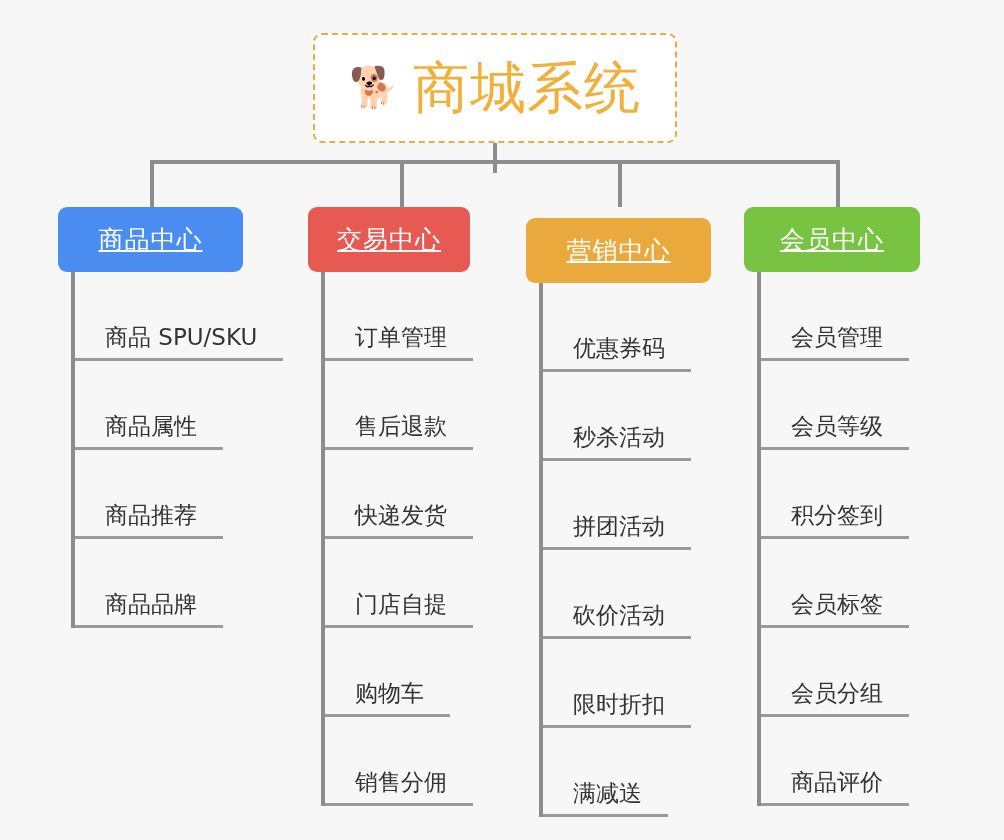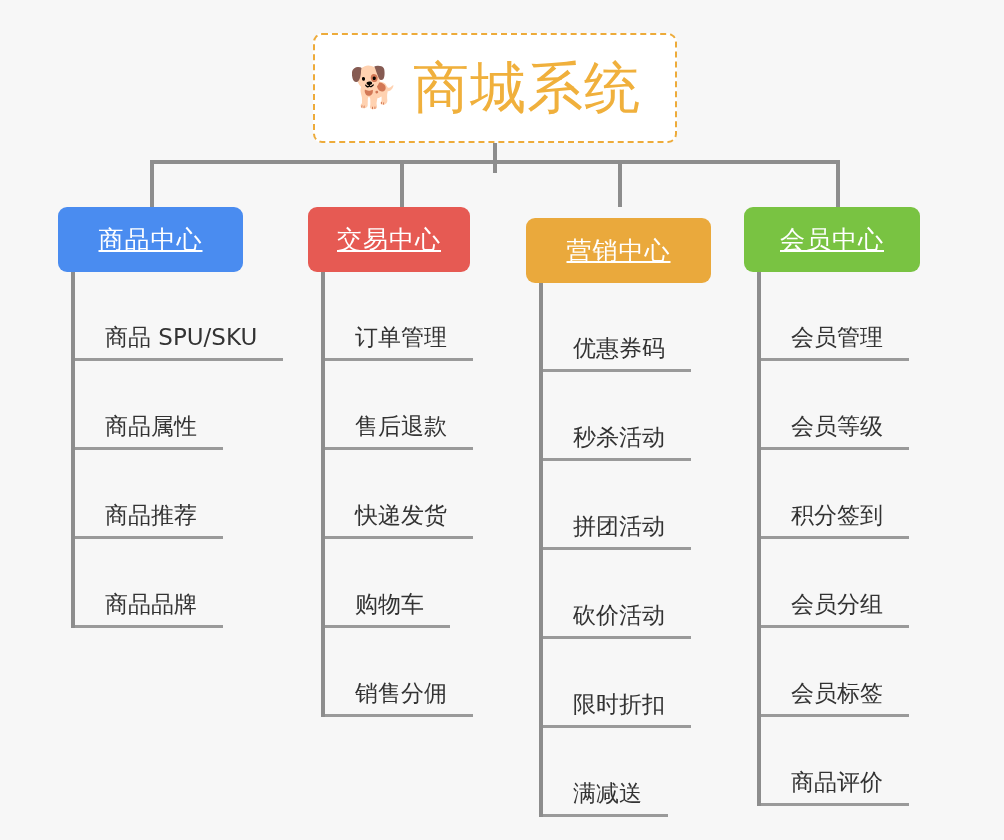--- a/index.html
+++ b/index.html
@@ -174,20 +174,23 @@
       <div class="leaf">
           <span class="leaf-label">订单管理</span>
         </div>
       <div class="leaf">
           <span class="leaf-label">售后退款</span>
         </div>
       <div class="leaf">
           <span class="leaf-label">快递发货</span>
         </div>
       <div class="leaf">
+          <span class="leaf-label">门店自提</span>
+        </div>
+      <div class="leaf">
           <span class="leaf-label">购物车</span>
         </div>
       <div class="leaf">
           <span class="leaf-label">销售分佣</span>
         </div>
     </div>
   </div>
 
   <div class="branch b3">
     <div class="branch-header">
@@ -223,24 +226,24 @@
       <div class="leaf">
           <span class="leaf-label">会员管理</span>
         </div>
       <div class="leaf">
           <span class="leaf-label">会员等级</span>
         </div>
       <div class="leaf">
           <span class="leaf-label">积分签到</span>
         </div>
       <div class="leaf">
+          <span class="leaf-label">会员标签</span>
+        </div>
+      <div class="leaf">
           <span class="leaf-label">会员分组</span>
         </div>
       <div class="leaf">
-          <span class="leaf-label">会员标签</span>
-        </div>
-      <div class="leaf">
           <span class="leaf-label">商品评价</span>
         </div>
     </div>
   </div>
 
 </div>
 
 </body></html>

